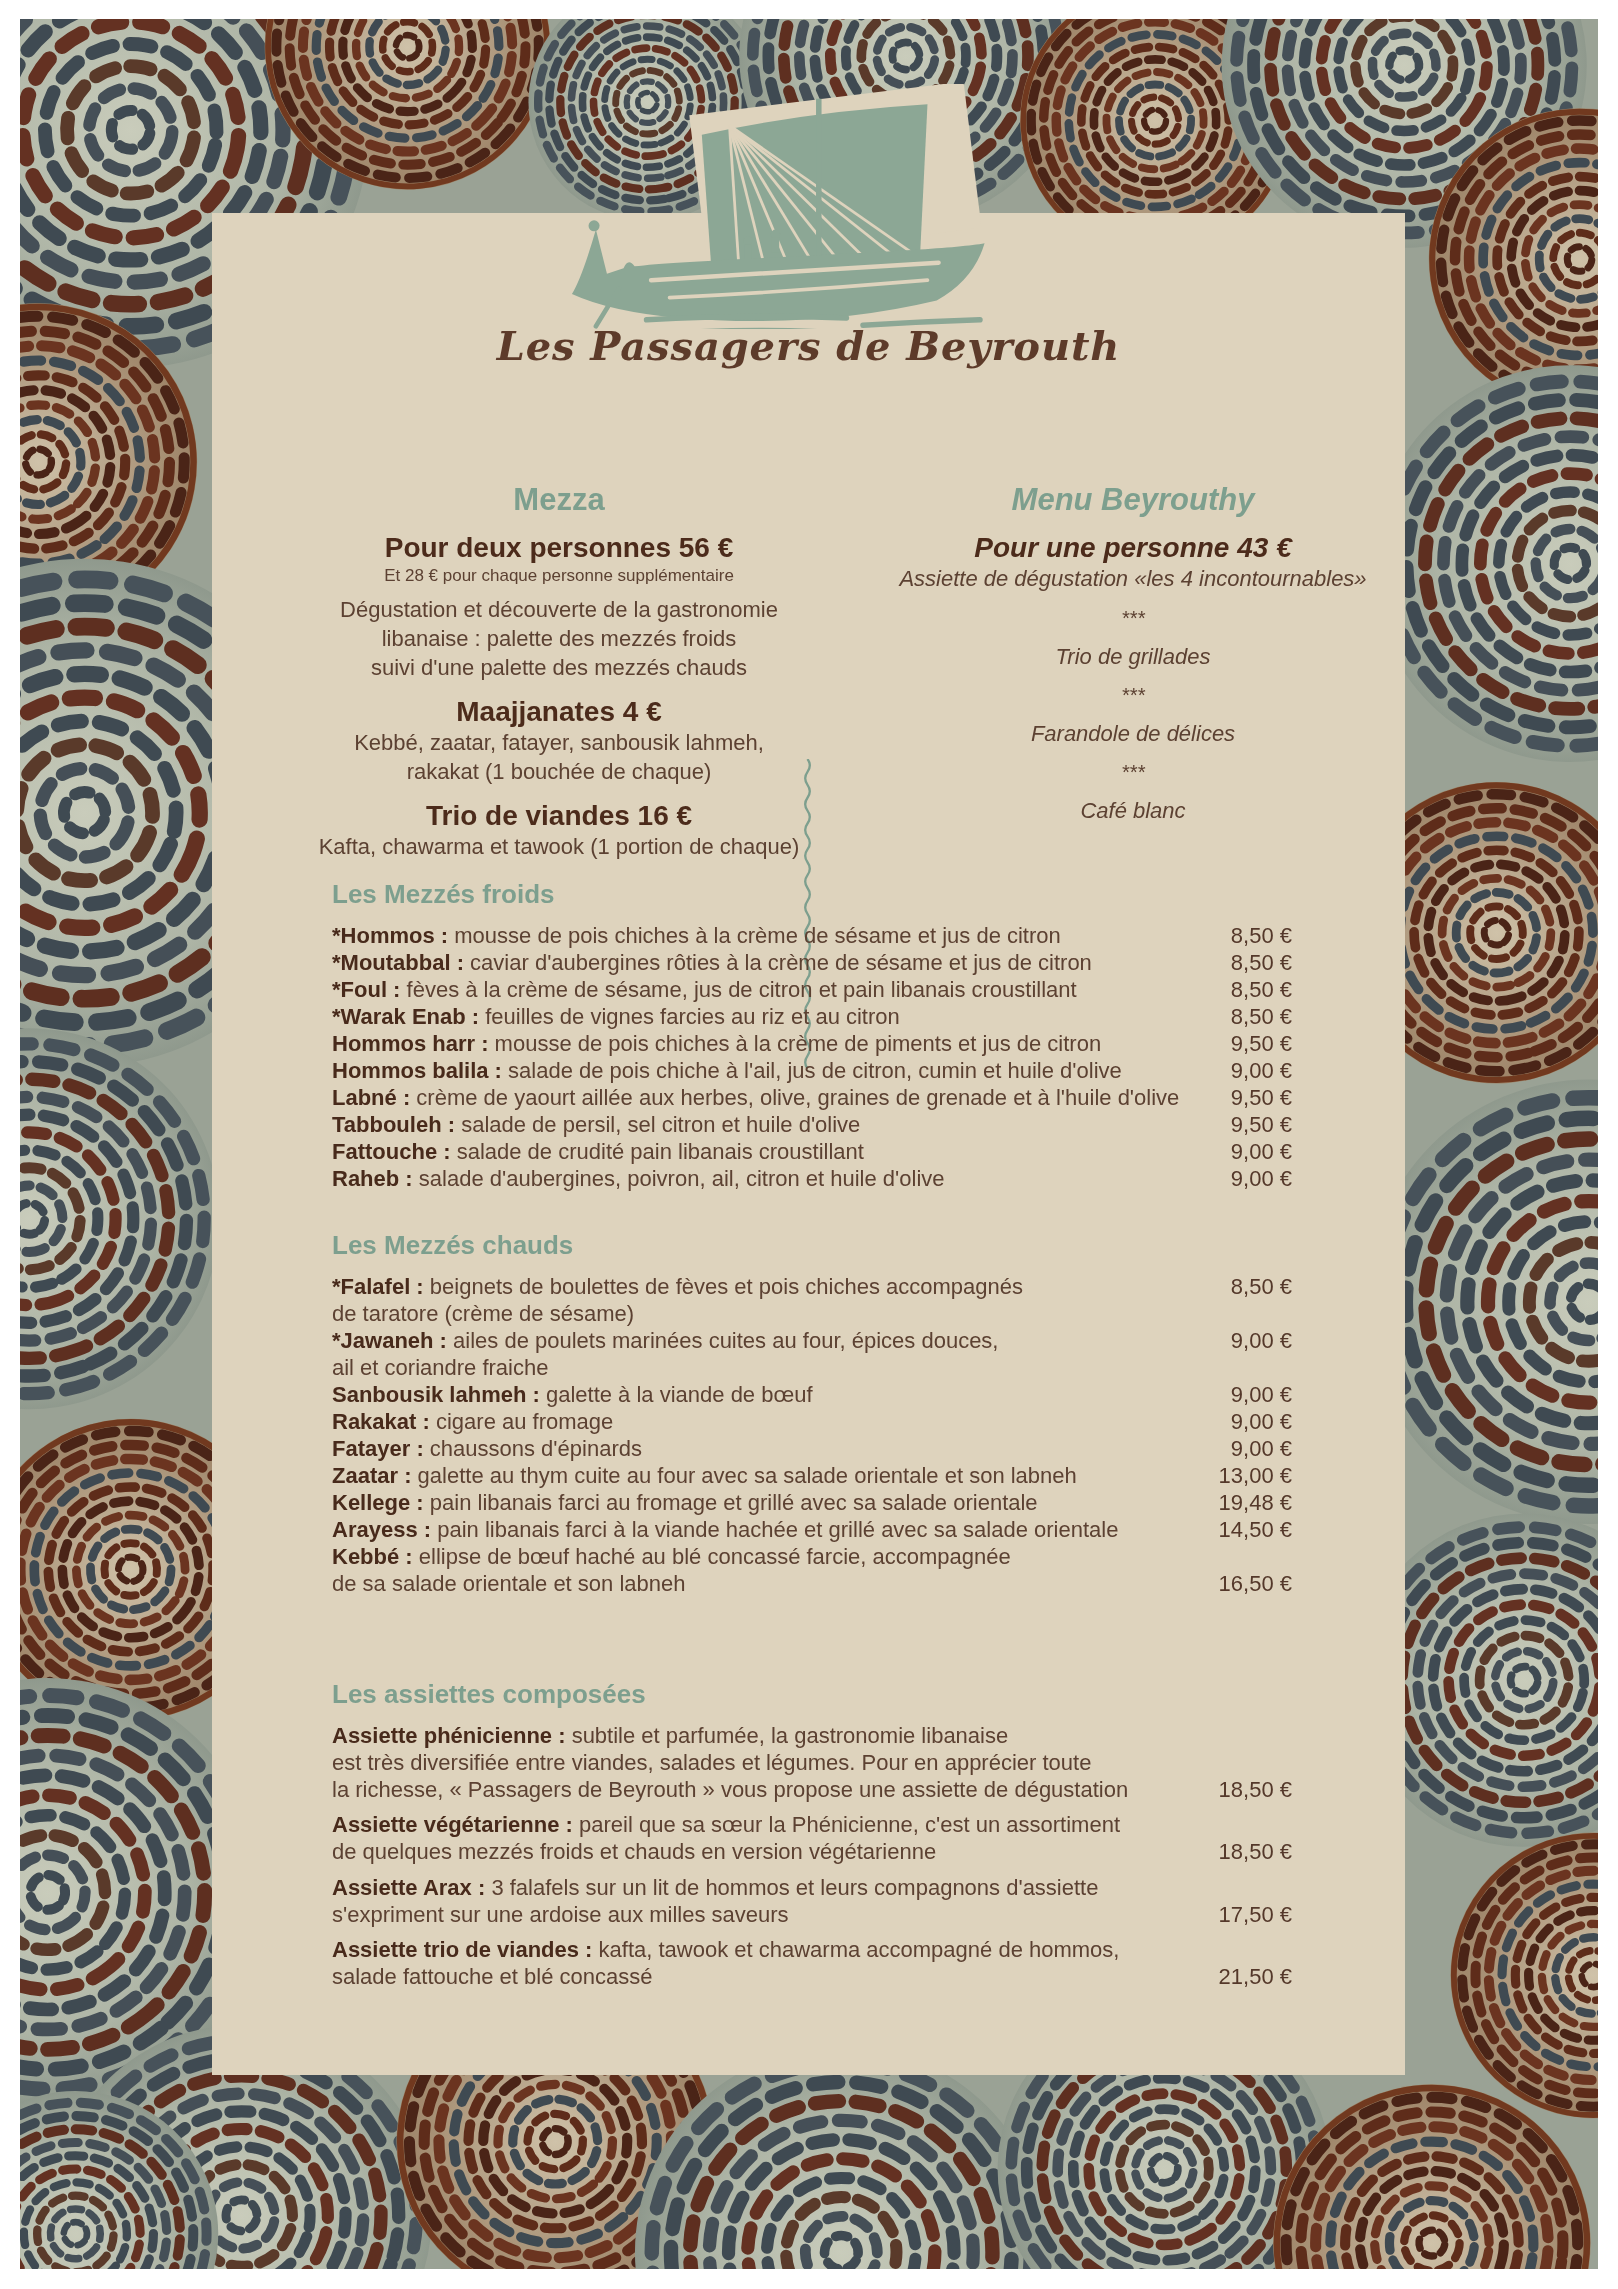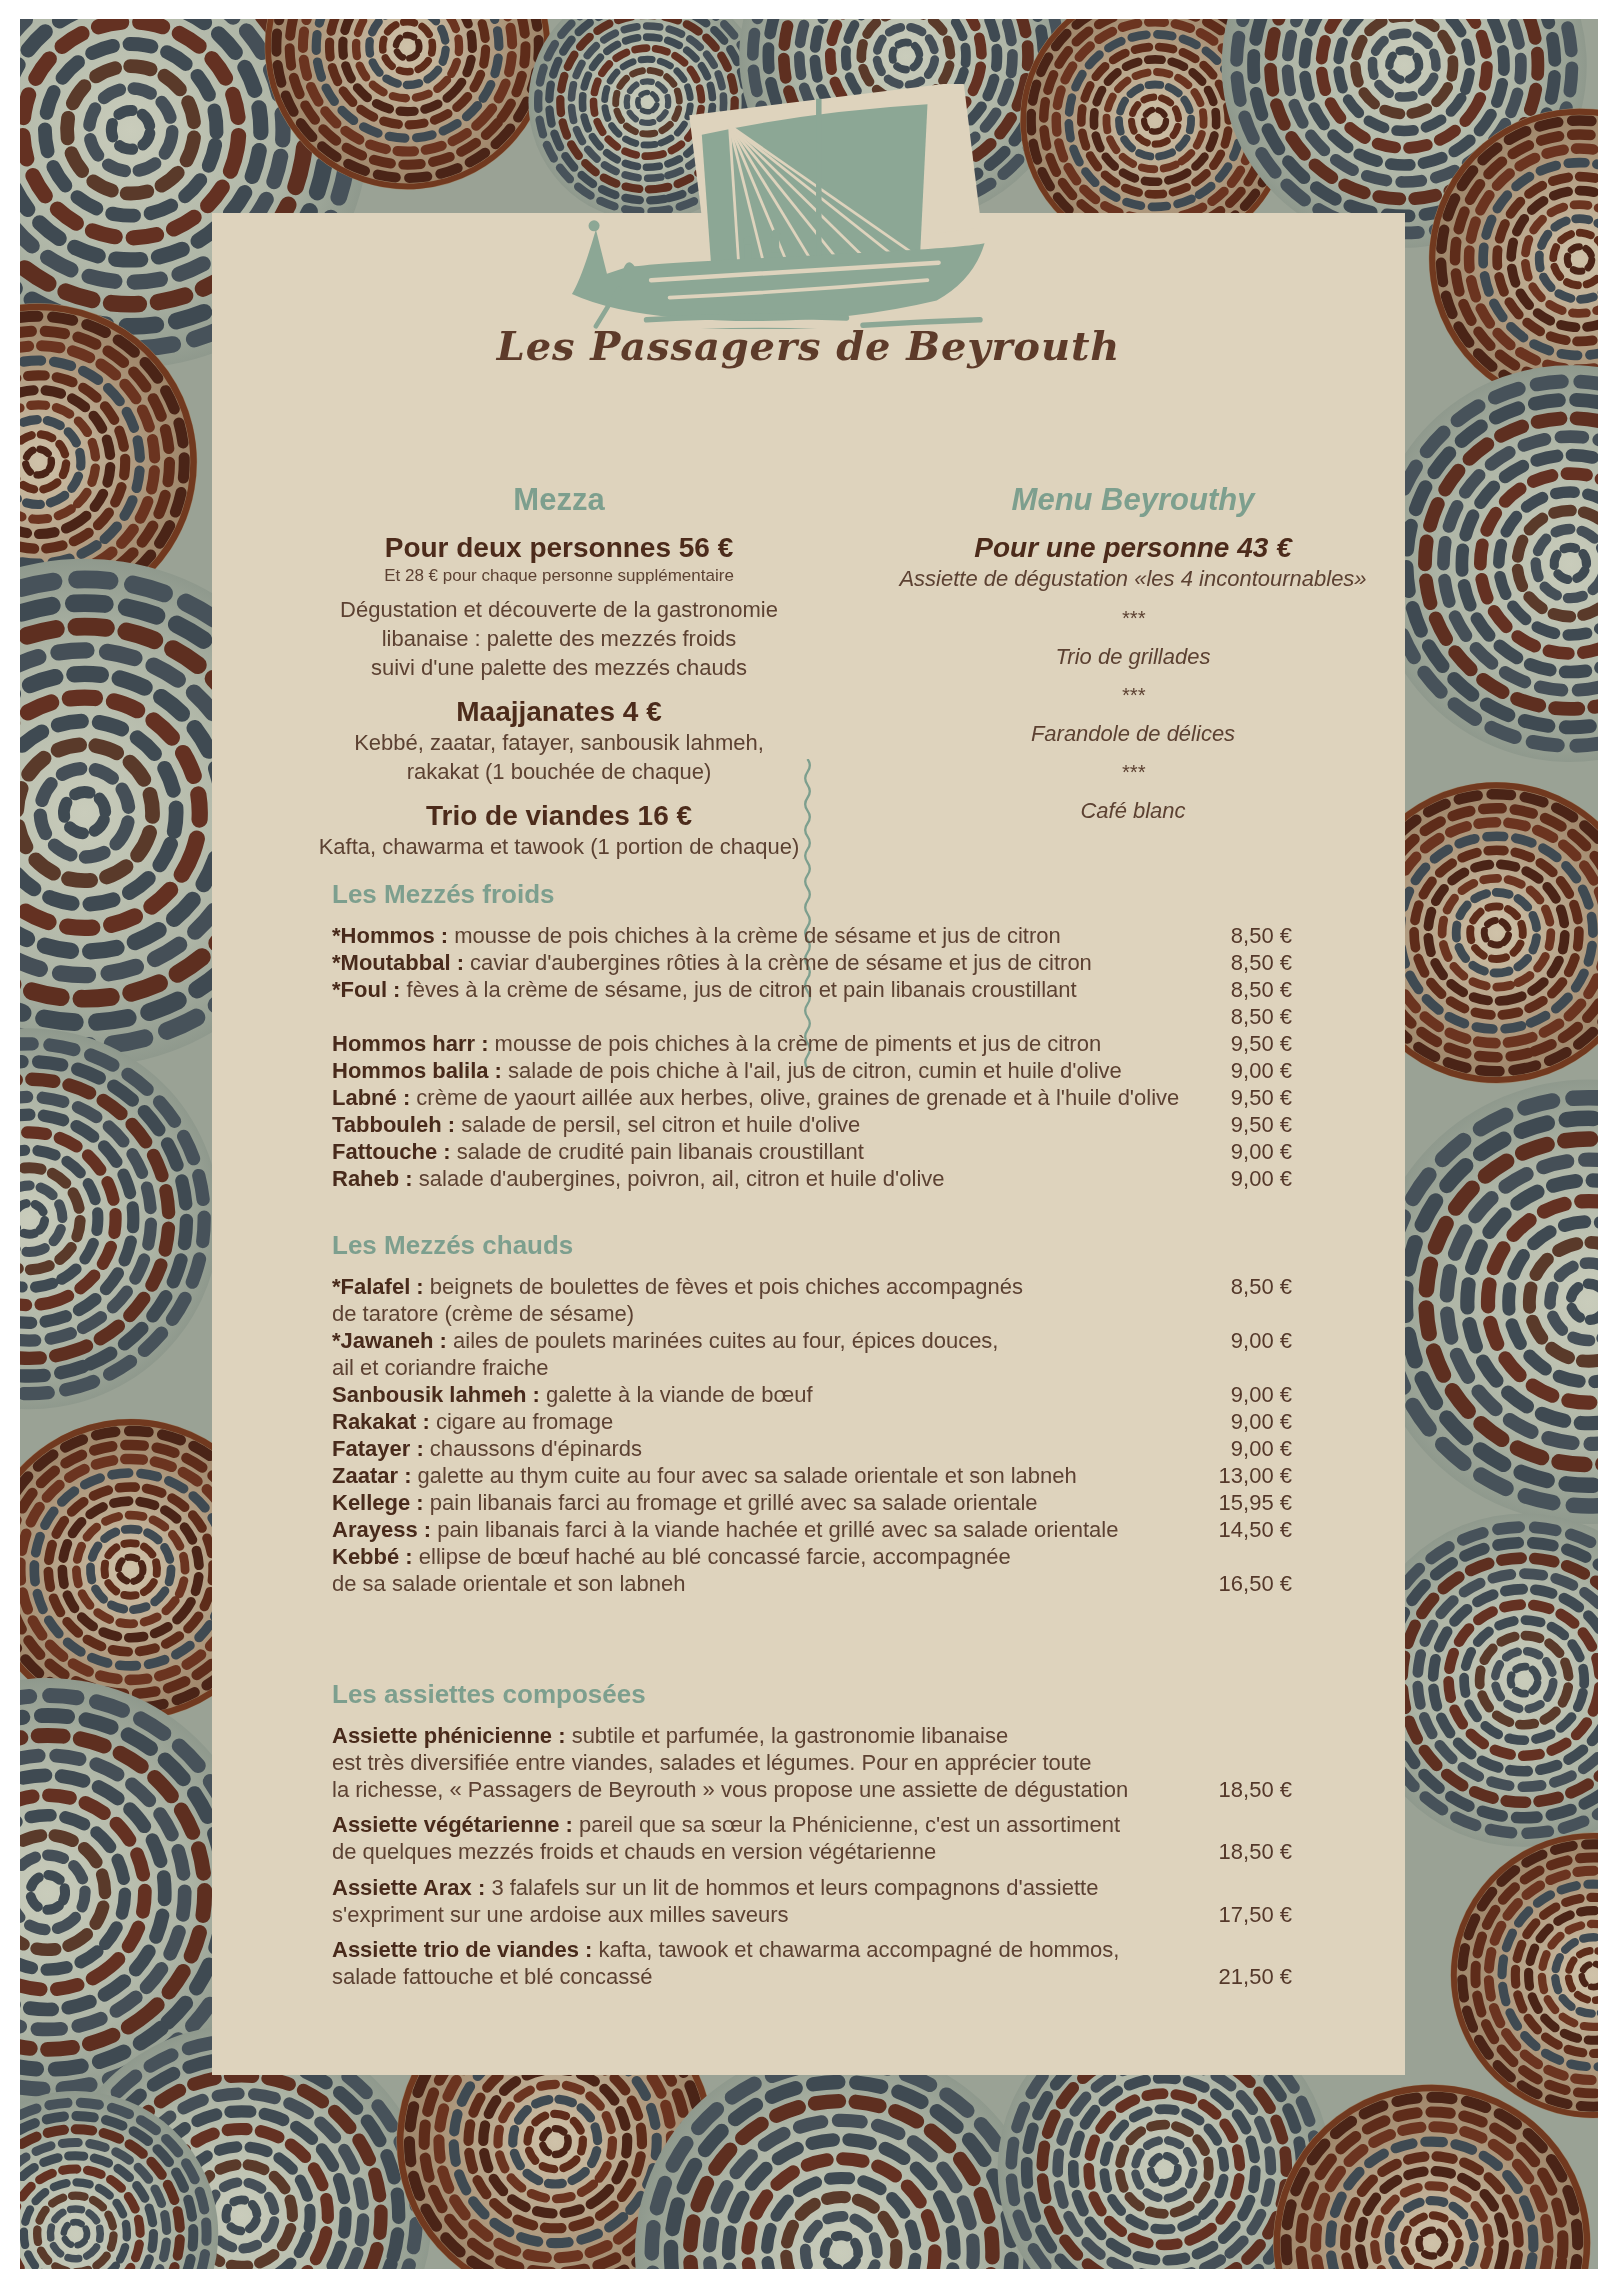--- a/index.html
+++ b/index.html
@@ -192,20 +192,21 @@
         </div>
         <div class="irow item-end">
           <span class="itext"><span class="iname">*Moutabbal : </span>caviar d'aubergines rôties à la crème de sésame et jus de citron</span>
           <span class="iprice">8,50 €</span>
         </div>
         <div class="irow item-end">
           <span class="itext"><span class="iname">*Foul : </span>fèves à la crème de sésame, jus de citron et pain libanais croustillant</span>
           <span class="iprice">8,50 €</span>
         </div>
         <div class="irow item-end">
+          <span class="itext"><span class="iname">*Warak Enab : </span>feuilles de vignes farcies au riz et au citron</span>
           <span class="iprice">8,50 €</span>
         </div>
         <div class="irow item-end">
           <span class="itext"><span class="iname">Hommos harr : </span>mousse de pois chiches à la crème de piments et jus de citron</span>
           <span class="iprice">9,50 €</span>
         </div>
         <div class="irow item-end">
           <span class="itext"><span class="iname">Hommos balila : </span>salade de pois chiche à l'ail, jus de citron, cumin et huile d'olive</span>
           <span class="iprice">9,00 €</span>
         </div>
@@ -257,21 +258,21 @@
         <div class="irow item-end">
           <span class="itext"><span class="iname">Fatayer : </span>chaussons d'épinards</span>
           <span class="iprice">9,00 €</span>
         </div>
         <div class="irow item-end">
           <span class="itext"><span class="iname">Zaatar : </span>galette au thym cuite au four avec sa salade orientale et son labneh</span>
           <span class="iprice">13,00 €</span>
         </div>
         <div class="irow item-end">
           <span class="itext"><span class="iname">Kellege : </span>pain libanais farci au fromage et grillé avec sa salade orientale</span>
-          <span class="iprice">15,95 €</span>
+          <span class="iprice">19,48 €</span>
         </div>
         <div class="irow item-end">
           <span class="itext"><span class="iname">Arayess : </span>pain libanais farci à la viande hachée et grillé avec sa salade orientale</span>
           <span class="iprice">14,50 €</span>
         </div>
         <div class="irow">
           <span class="itext"><span class="iname">Kebbé : </span>ellipse de bœuf haché au blé concassé farcie, accompagnée</span>
           <span class="iprice"></span>
         </div>
         <div class="irow item-end">

